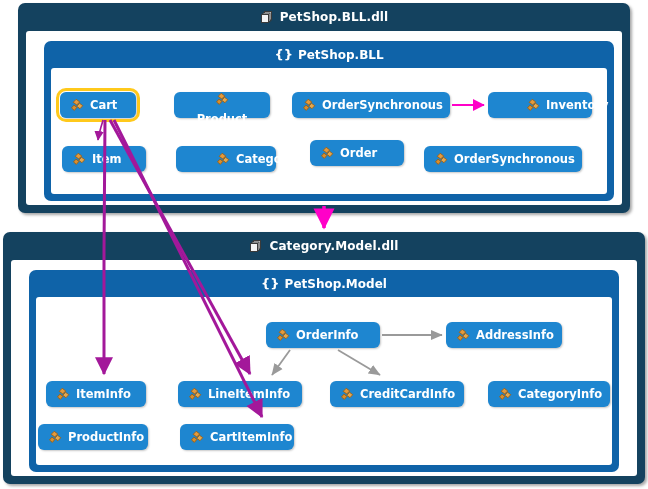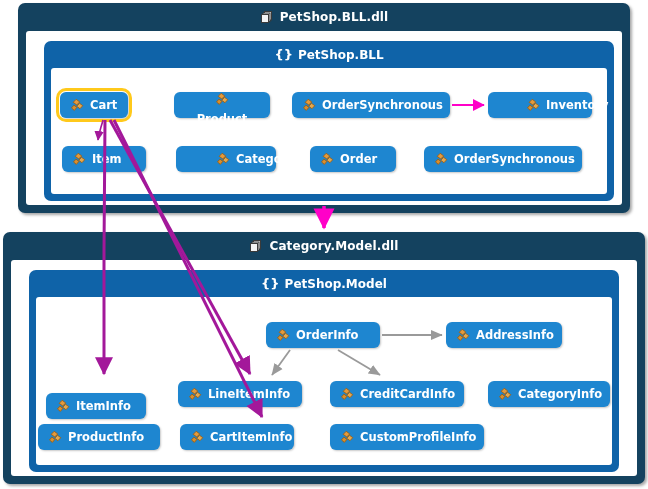--- a/index.html
+++ b/index.html
@@ -109,21 +109,21 @@
 
     <div class="namespace" style="left:26px;top:38px;width:570px;height:160px;">
       <div class="namespace-header">
         <span class="icn ns-brace">{}</span>
         <span>PetShop.BLL</span>
       </div>
       <div class="namespace-body"></div>
     </div>
   </div>
 
-  <div class="node selected" style="left:60px;top:92px;width:68px;">
+  <div class="node selected" style="left:60px;top:92px;width:76px;">
     <span class="icn">
       <svg width="15" height="15" viewBox="0 0 16 16">
         <path d="M6.6 1.4 L10.4 4.2 L7.2 7.4 L3.4 4.6 Z" fill="#e59a3c" stroke="#9a5c10" stroke-width=".9"></path>
         <path d="M10.2 5.6 L13.6 8.2 L10.6 11.4 L7.2 8.8 Z" fill="#e5a84e" stroke="#9a5c10" stroke-width=".9"></path>
         <path d="M4.2 7.6 L7.4 10.0 L4.6 13.2 L1.6 10.6 Z" fill="#d98f2e" stroke="#9a5c10" stroke-width=".9"></path>
       </svg>
     </span>
     <span class="label">Cart</span>
   </div>
 
@@ -175,21 +175,21 @@
     <span class="icn">
       <svg width="15" height="15" viewBox="0 0 16 16">
         <path d="M6.6 1.4 L10.4 4.2 L7.2 7.4 L3.4 4.6 Z" fill="#e59a3c" stroke="#9a5c10" stroke-width=".9"></path>
         <path d="M10.2 5.6 L13.6 8.2 L10.6 11.4 L7.2 8.8 Z" fill="#e5a84e" stroke="#9a5c10" stroke-width=".9"></path>
         <path d="M4.2 7.6 L7.4 10.0 L4.6 13.2 L1.6 10.6 Z" fill="#d98f2e" stroke="#9a5c10" stroke-width=".9"></path>
       </svg>
     </span>
     <span class="label">Category</span>
   </div>
 
-  <div class="node" style="left:310px;top:146px;width:86px;">
+  <div class="node" style="left:310px;top:140px;width:94px;">
     <span class="icn">
       <svg width="15" height="15" viewBox="0 0 16 16">
         <path d="M6.6 1.4 L10.4 4.2 L7.2 7.4 L3.4 4.6 Z" fill="#e59a3c" stroke="#9a5c10" stroke-width=".9"></path>
         <path d="M10.2 5.6 L13.6 8.2 L10.6 11.4 L7.2 8.8 Z" fill="#e5a84e" stroke="#9a5c10" stroke-width=".9"></path>
         <path d="M4.2 7.6 L7.4 10.0 L4.6 13.2 L1.6 10.6 Z" fill="#d98f2e" stroke="#9a5c10" stroke-width=".9"></path>
       </svg>
     </span>
     <span class="label">Order</span>
   </div>
 
@@ -241,21 +241,21 @@
     <span class="icn">
       <svg width="15" height="15" viewBox="0 0 16 16">
         <path d="M6.6 1.4 L10.4 4.2 L7.2 7.4 L3.4 4.6 Z" fill="#e59a3c" stroke="#9a5c10" stroke-width=".9"></path>
         <path d="M10.2 5.6 L13.6 8.2 L10.6 11.4 L7.2 8.8 Z" fill="#e5a84e" stroke="#9a5c10" stroke-width=".9"></path>
         <path d="M4.2 7.6 L7.4 10.0 L4.6 13.2 L1.6 10.6 Z" fill="#d98f2e" stroke="#9a5c10" stroke-width=".9"></path>
       </svg>
     </span>
     <span class="label">AddressInfo</span>
   </div>
 
-  <div class="node" style="left:46px;top:381px;width:100px;margin-top:12px;">
+  <div class="node" style="left:46px;top:381px;width:100px;">
     <span class="icn">
       <svg width="15" height="15" viewBox="0 0 16 16">
         <path d="M6.6 1.4 L10.4 4.2 L7.2 7.4 L3.4 4.6 Z" fill="#e59a3c" stroke="#9a5c10" stroke-width=".9"></path>
         <path d="M10.2 5.6 L13.6 8.2 L10.6 11.4 L7.2 8.8 Z" fill="#e5a84e" stroke="#9a5c10" stroke-width=".9"></path>
         <path d="M4.2 7.6 L7.4 10.0 L4.6 13.2 L1.6 10.6 Z" fill="#d98f2e" stroke="#9a5c10" stroke-width=".9"></path>
       </svg>
     </span>
     <span class="label">ItemInfo</span>
   </div>
 
@@ -285,21 +285,21 @@
     <span class="icn">
       <svg width="15" height="15" viewBox="0 0 16 16">
         <path d="M6.6 1.4 L10.4 4.2 L7.2 7.4 L3.4 4.6 Z" fill="#e59a3c" stroke="#9a5c10" stroke-width=".9"></path>
         <path d="M10.2 5.6 L13.6 8.2 L10.6 11.4 L7.2 8.8 Z" fill="#e5a84e" stroke="#9a5c10" stroke-width=".9"></path>
         <path d="M4.2 7.6 L7.4 10.0 L4.6 13.2 L1.6 10.6 Z" fill="#d98f2e" stroke="#9a5c10" stroke-width=".9"></path>
       </svg>
     </span>
     <span class="label">CategoryInfo</span>
   </div>
 
-  <div class="node" style="left:38px;top:424px;width:122px;">
+  <div class="node" style="left:38px;top:424px;width:110px;">
     <span class="icn">
       <svg width="15" height="15" viewBox="0 0 16 16">
         <path d="M6.6 1.4 L10.4 4.2 L7.2 7.4 L3.4 4.6 Z" fill="#e59a3c" stroke="#9a5c10" stroke-width=".9"></path>
         <path d="M10.2 5.6 L13.6 8.2 L10.6 11.4 L7.2 8.8 Z" fill="#e5a84e" stroke="#9a5c10" stroke-width=".9"></path>
         <path d="M4.2 7.6 L7.4 10.0 L4.6 13.2 L1.6 10.6 Z" fill="#d98f2e" stroke="#9a5c10" stroke-width=".9"></path>
       </svg>
     </span>
     <span class="label">ProductInfo</span>
   </div>
 
@@ -307,30 +307,20 @@
     <span class="icn">
       <svg width="15" height="15" viewBox="0 0 16 16">
         <path d="M6.6 1.4 L10.4 4.2 L7.2 7.4 L3.4 4.6 Z" fill="#e59a3c" stroke="#9a5c10" stroke-width=".9"></path>
         <path d="M10.2 5.6 L13.6 8.2 L10.6 11.4 L7.2 8.8 Z" fill="#e5a84e" stroke="#9a5c10" stroke-width=".9"></path>
         <path d="M4.2 7.6 L7.4 10.0 L4.6 13.2 L1.6 10.6 Z" fill="#d98f2e" stroke="#9a5c10" stroke-width=".9"></path>
       </svg>
     </span>
     <span class="label">CartItemInfo</span>
   </div>
 
-  <div class="node" style="left:330px;top:424px;width:154px;">
-    <span class="icn">
-      <svg width="15" height="15" viewBox="0 0 16 16">
-        <path d="M6.6 1.4 L10.4 4.2 L7.2 7.4 L3.4 4.6 Z" fill="#e59a3c" stroke="#9a5c10" stroke-width=".9"></path>
-        <path d="M10.2 5.6 L13.6 8.2 L10.6 11.4 L7.2 8.8 Z" fill="#e5a84e" stroke="#9a5c10" stroke-width=".9"></path>
-        <path d="M4.2 7.6 L7.4 10.0 L4.6 13.2 L1.6 10.6 Z" fill="#d98f2e" stroke="#9a5c10" stroke-width=".9"></path>
-      </svg>
-    </span>
-    <span class="label">CustomProfileInfo</span>
-  </div>
 
   <svg id="edges" width="648" height="489" viewBox="0 0 648 489">
     <defs>
       <marker id="ah-hi" markerWidth="7" markerHeight="7" refX="5.6" refY="3" orient="auto">
         <path d="M0,0 L6,3 L0,6 z" fill="#ff00c8"></path>
       </marker>
       <marker id="ah-tr" markerWidth="7" markerHeight="7" refX="5.6" refY="3" orient="auto">
         <path d="M0,0 L6,3 L0,6 z" fill="#a3189a"></path>
       </marker>
       <marker id="ah-tr-thin" markerWidth="7" markerHeight="7" refX="5.6" refY="3" orient="auto">

